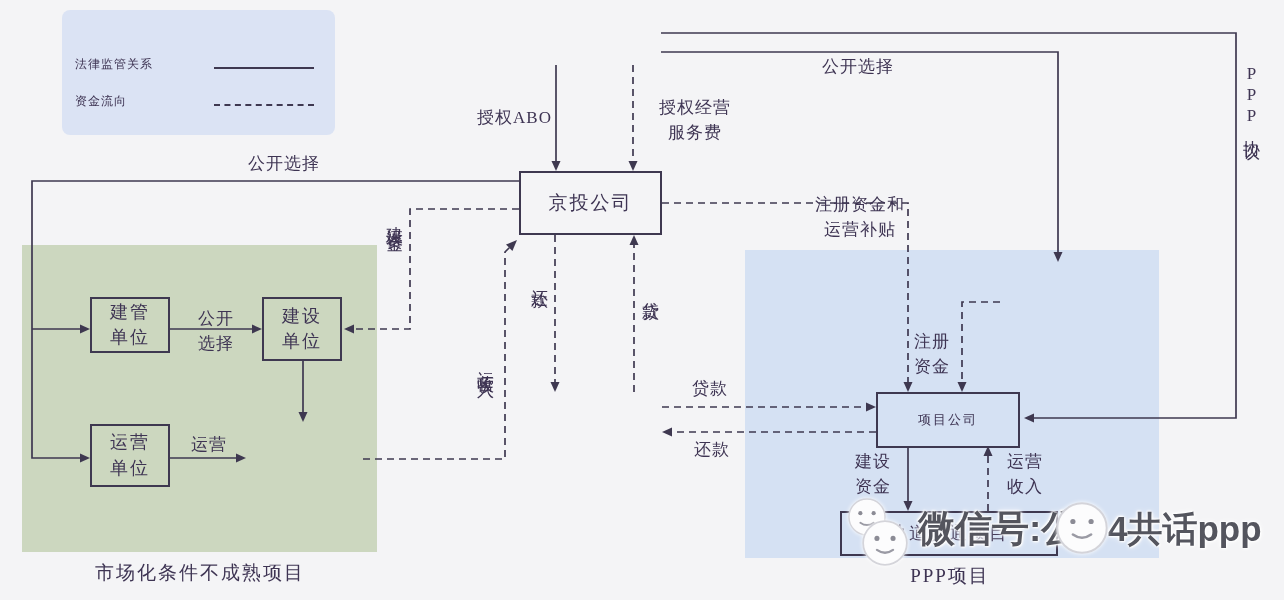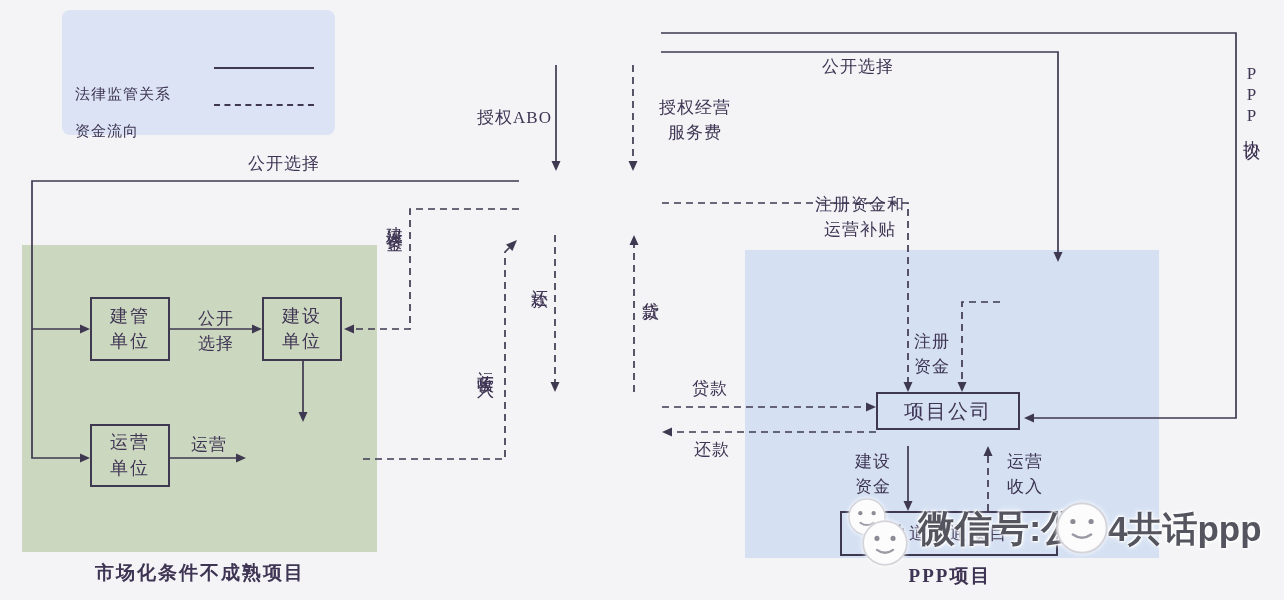--- a/index.html
+++ b/index.html
@@ -21,28 +21,28 @@
   }
   .lbl {
     position:absolute; z-index:3; font-size:17px; letter-spacing:1px;
     white-space:pre-line; text-align:center; line-height:1.45;
   }
   .vlbl {
     position:absolute; z-index:3; font-size:17px;
     writing-mode:vertical-rl; text-orientation:upright; letter-spacing:3px;
   }
   .caption {
-    position:absolute; z-index:3; font-size:19px; font-weight:bold;
+    position:absolute; z-index:3; font-size:19px; font-weight:normal;
     letter-spacing:2px; text-align:center;
   }
   .legend {
     position:absolute; left:62px; top:10px; width:273px; height:125px;
     background:var(--legend_bg, #dbe3f4); border-radius:8px; z-index:1;
   }
-  .legend .lg-label { position:absolute; font-size:15px; letter-spacing:1px;margin-top:29px; }
+  .legend .lg-label { position:absolute; font-size:12px; letter-spacing:1px; }
   .legend .lg-sample { position:absolute; width:100px; height:0; }
   .lg-solid  { border-top:2px solid var(--line, #423a55); }
   .lg-dashed { border-top:2px dashed var(--line, #423a55); }
   .watermark {
     position:absolute; left:838px; top:494px; width:446px; height:76px;
     z-index:5; pointer-events:none;
   }
   .wm-text {
     position:absolute; font-family:"Liberation Sans","DejaVu Sans",sans-serif;
     font-weight:bold; color:#54555e;
@@ -104,27 +104,28 @@
       <polygon points="517,240 512.4,251 506,244.6"></polygon>
       <polygon points="555,392 550.5,382 559.5,382"></polygon>
       <polygon points="634,235 629.5,245 638.5,245"></polygon>
       <polygon points="876,407 866,402.5 866,411.5"></polygon>
       <polygon points="662,432 672,427.5 672,436.5"></polygon>
       <polygon points="962,392 957.5,382 966.5,382"></polygon>
       <polygon points="988,446 983.5,456 992.5,456"></polygon>
     </g>
   </svg>
 
-  <div class="box" style="left:90px; top:297px; width:80px; height:64px;">建管
+  <div class="box" style="left:519px; top:171px; width:143px; height:64px; font-size:19px;">京投公司</div>
+  <div class="box" style="left:90px; top:297px; width:80px; height:56px;">建管
 单位</div>
   <div class="box" style="left:262px; top:297px; width:80px; height:64px;">建设
 单位</div>
   <div class="box" style="left:90px; top:424px; width:80px; height:63px;">运营
 单位</div>
-  <div class="box" style="left:876px; top:392px; width:144px; height:38px; font-size:20px;">项目公司</div>
+  <div class="box" style="left:876px; top:392px; width:144px; height:56px; font-size:13px;">项目公司</div>
   <div class="box" style="left:840px; top:511px; width:218px; height:45px;">轨道交通项目</div>
 
   <div class="lbl" style="left:456px; top:106px; width:96px; text-align:right;">授权ABO</div>
   <div class="lbl" style="left:640px; top:96px; width:110px;">授权经营
 服务费</div>
   <div class="lbl" style="left:808px; top:55px; width:100px;">公开选择</div>
   <div class="vlbl" style="left:1240px; top:64px; height:130px; letter-spacing:2px;">PPP协议</div>
   <div class="lbl" style="left:234px; top:152px; width:100px;">公开选择</div>
   <div class="lbl" style="left:186px; top:307px; width:60px;">公开
 选择</div>

